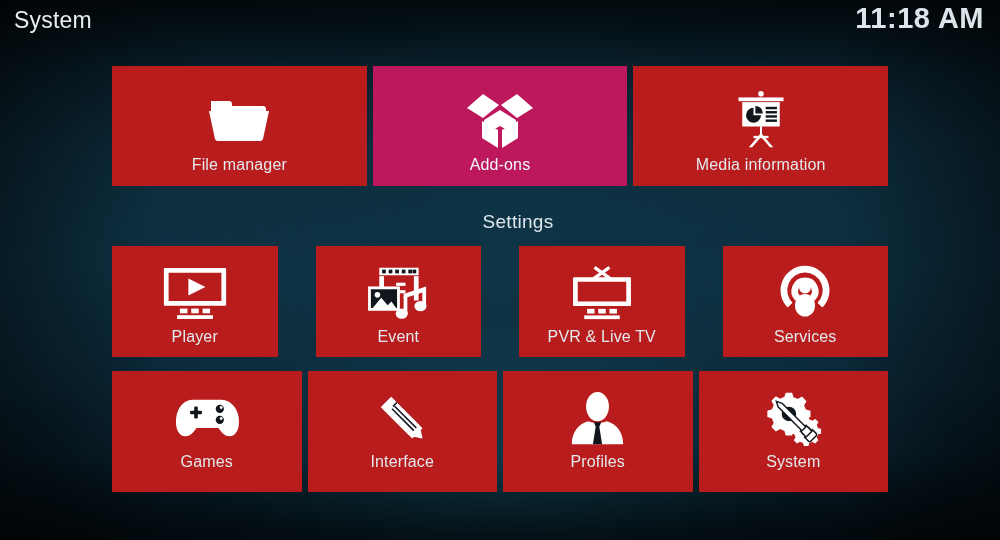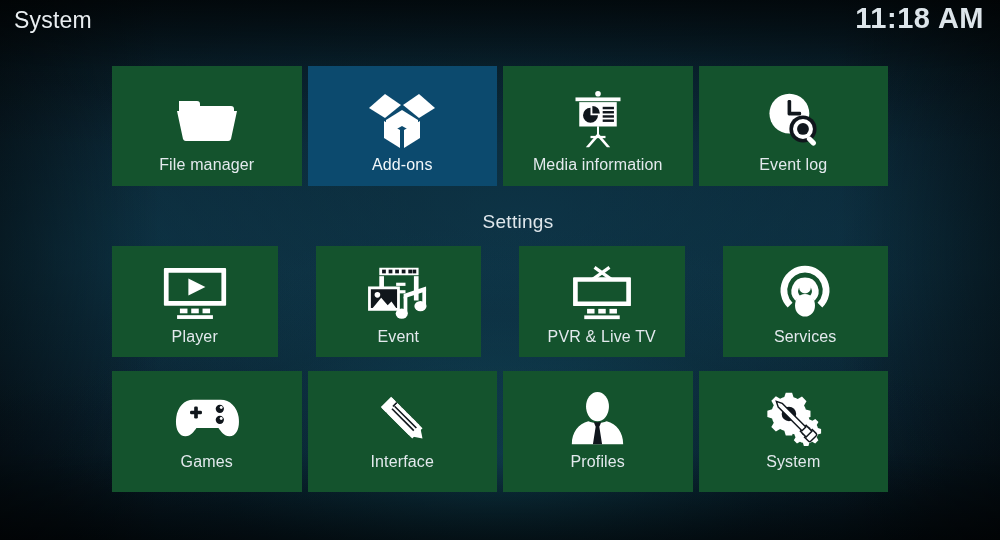--- a/index.html
+++ b/index.html
@@ -69,29 +69,29 @@
     width: 776px;
     display: flex;
     gap: 6px;
   }
   #row-top    { top: 66px;  height: 120px; }
   #row-mid    { top: 246px; height: 111px; gap: 38px; }
   #row-bottom { top: 371px; height: 121px; }
 
   .tile {
     flex: 1 1 0;
-    background: #14532d;
+    background: #b91c1c;
     position: relative;
     display: flex;
     flex-direction: column;
     align-items: center;
     justify-content: flex-start;
     cursor: pointer;
   }
-  .tile.selected { background: #0c4a6e; }
+  .tile.selected { background: #be185d; }
 
   .tile-icon {
     margin-top: 20px;
     height: 66px;
     display: flex;
     align-items: center;
     justify-content: center;
   }
   #row-mid .tile-icon, #row-bottom .tile-icon { margin-top: 16px; height: 62px; }
 
@@ -182,37 +182,20 @@
         </g>
 
         <path d="M31 40 h2 v8 l12 14 h-3.5 L31 50 Z"></path>
         <path d="M33 40 h-2 v8 L19 62 h3.5 L33 50 Z"></path>
         <rect x="24" y="50" width="16" height="2.4"></rect>
       </svg>
     </div>
     <div class="tile-label">Media information</div>
   </div>
 
-  <div class="tile">
-    <div class="tile-icon">
-      <svg viewBox="0 0 64 64" width="58" height="58">
-        <circle cx="28" cy="26" r="22"></circle>
-        <g fill="#10161c">
-          <rect x="26" y="11" width="4" height="17" rx="1.6"></rect>
-          <rect x="28" y="24" width="13" height="4" rx="1.6"></rect>
-        </g>
-
-        <circle cx="43" cy="43" r="15" fill="#10161c"></circle>
-        <circle cx="43" cy="43" r="11" fill="#ffffff"></circle>
-        <circle cx="43" cy="43" r="6.5" fill="#10161c"></circle>
-        <rect x="50" y="50" width="12" height="5.6" rx="2.6" transform="rotate(45 50 50)"></rect>
-      </svg>
-    </div>
-    <div class="tile-label">Event log</div>
-  </div>
 </div>
 
 <div id="settings-heading">Settings</div>
 
 <div class="row" id="row-mid">
 
   <div class="tile">
     <div class="tile-icon">
       <svg viewBox="0 0 70 58" width="66" height="55">
         <path d="M3 2 h64 a1 1 0 0 1 1 1 v38 a1 1 0 0 1 -1 1 H3 a1 1 0 0 1 -1 -1 V3 a1 1 0 0 1 1 -1 Z M7 7 v30 h56 V7 Z"></path>

